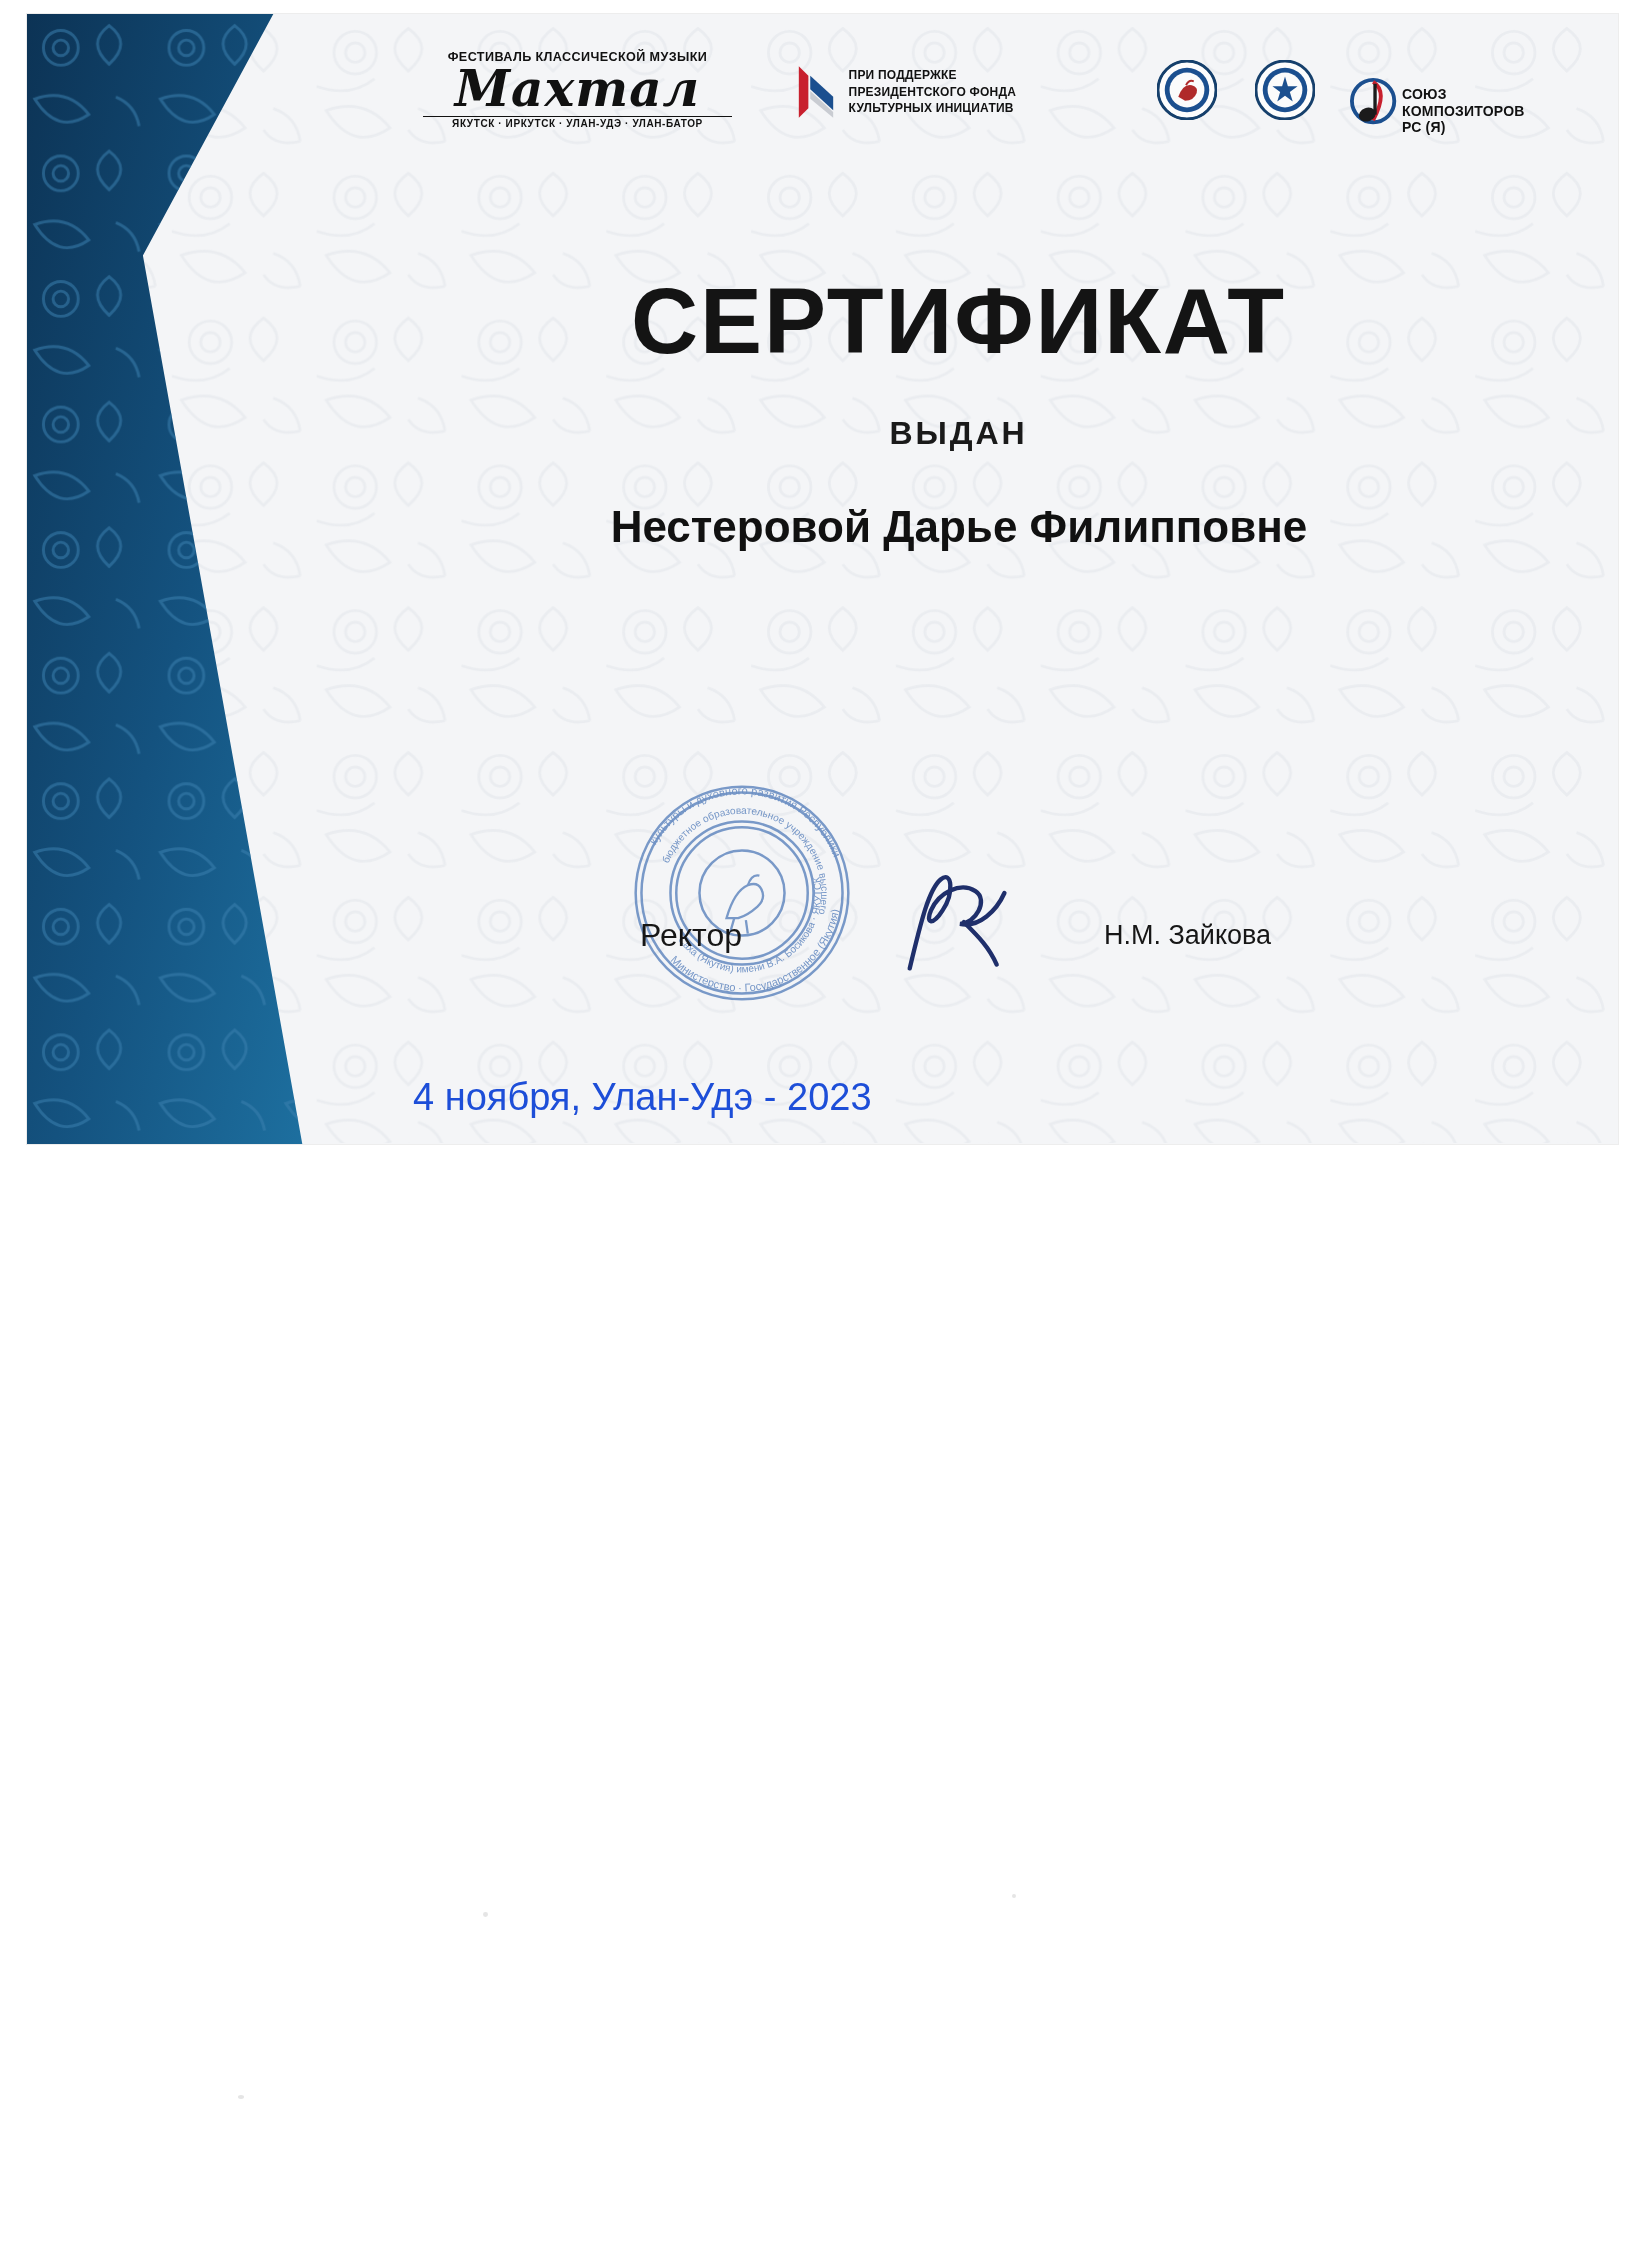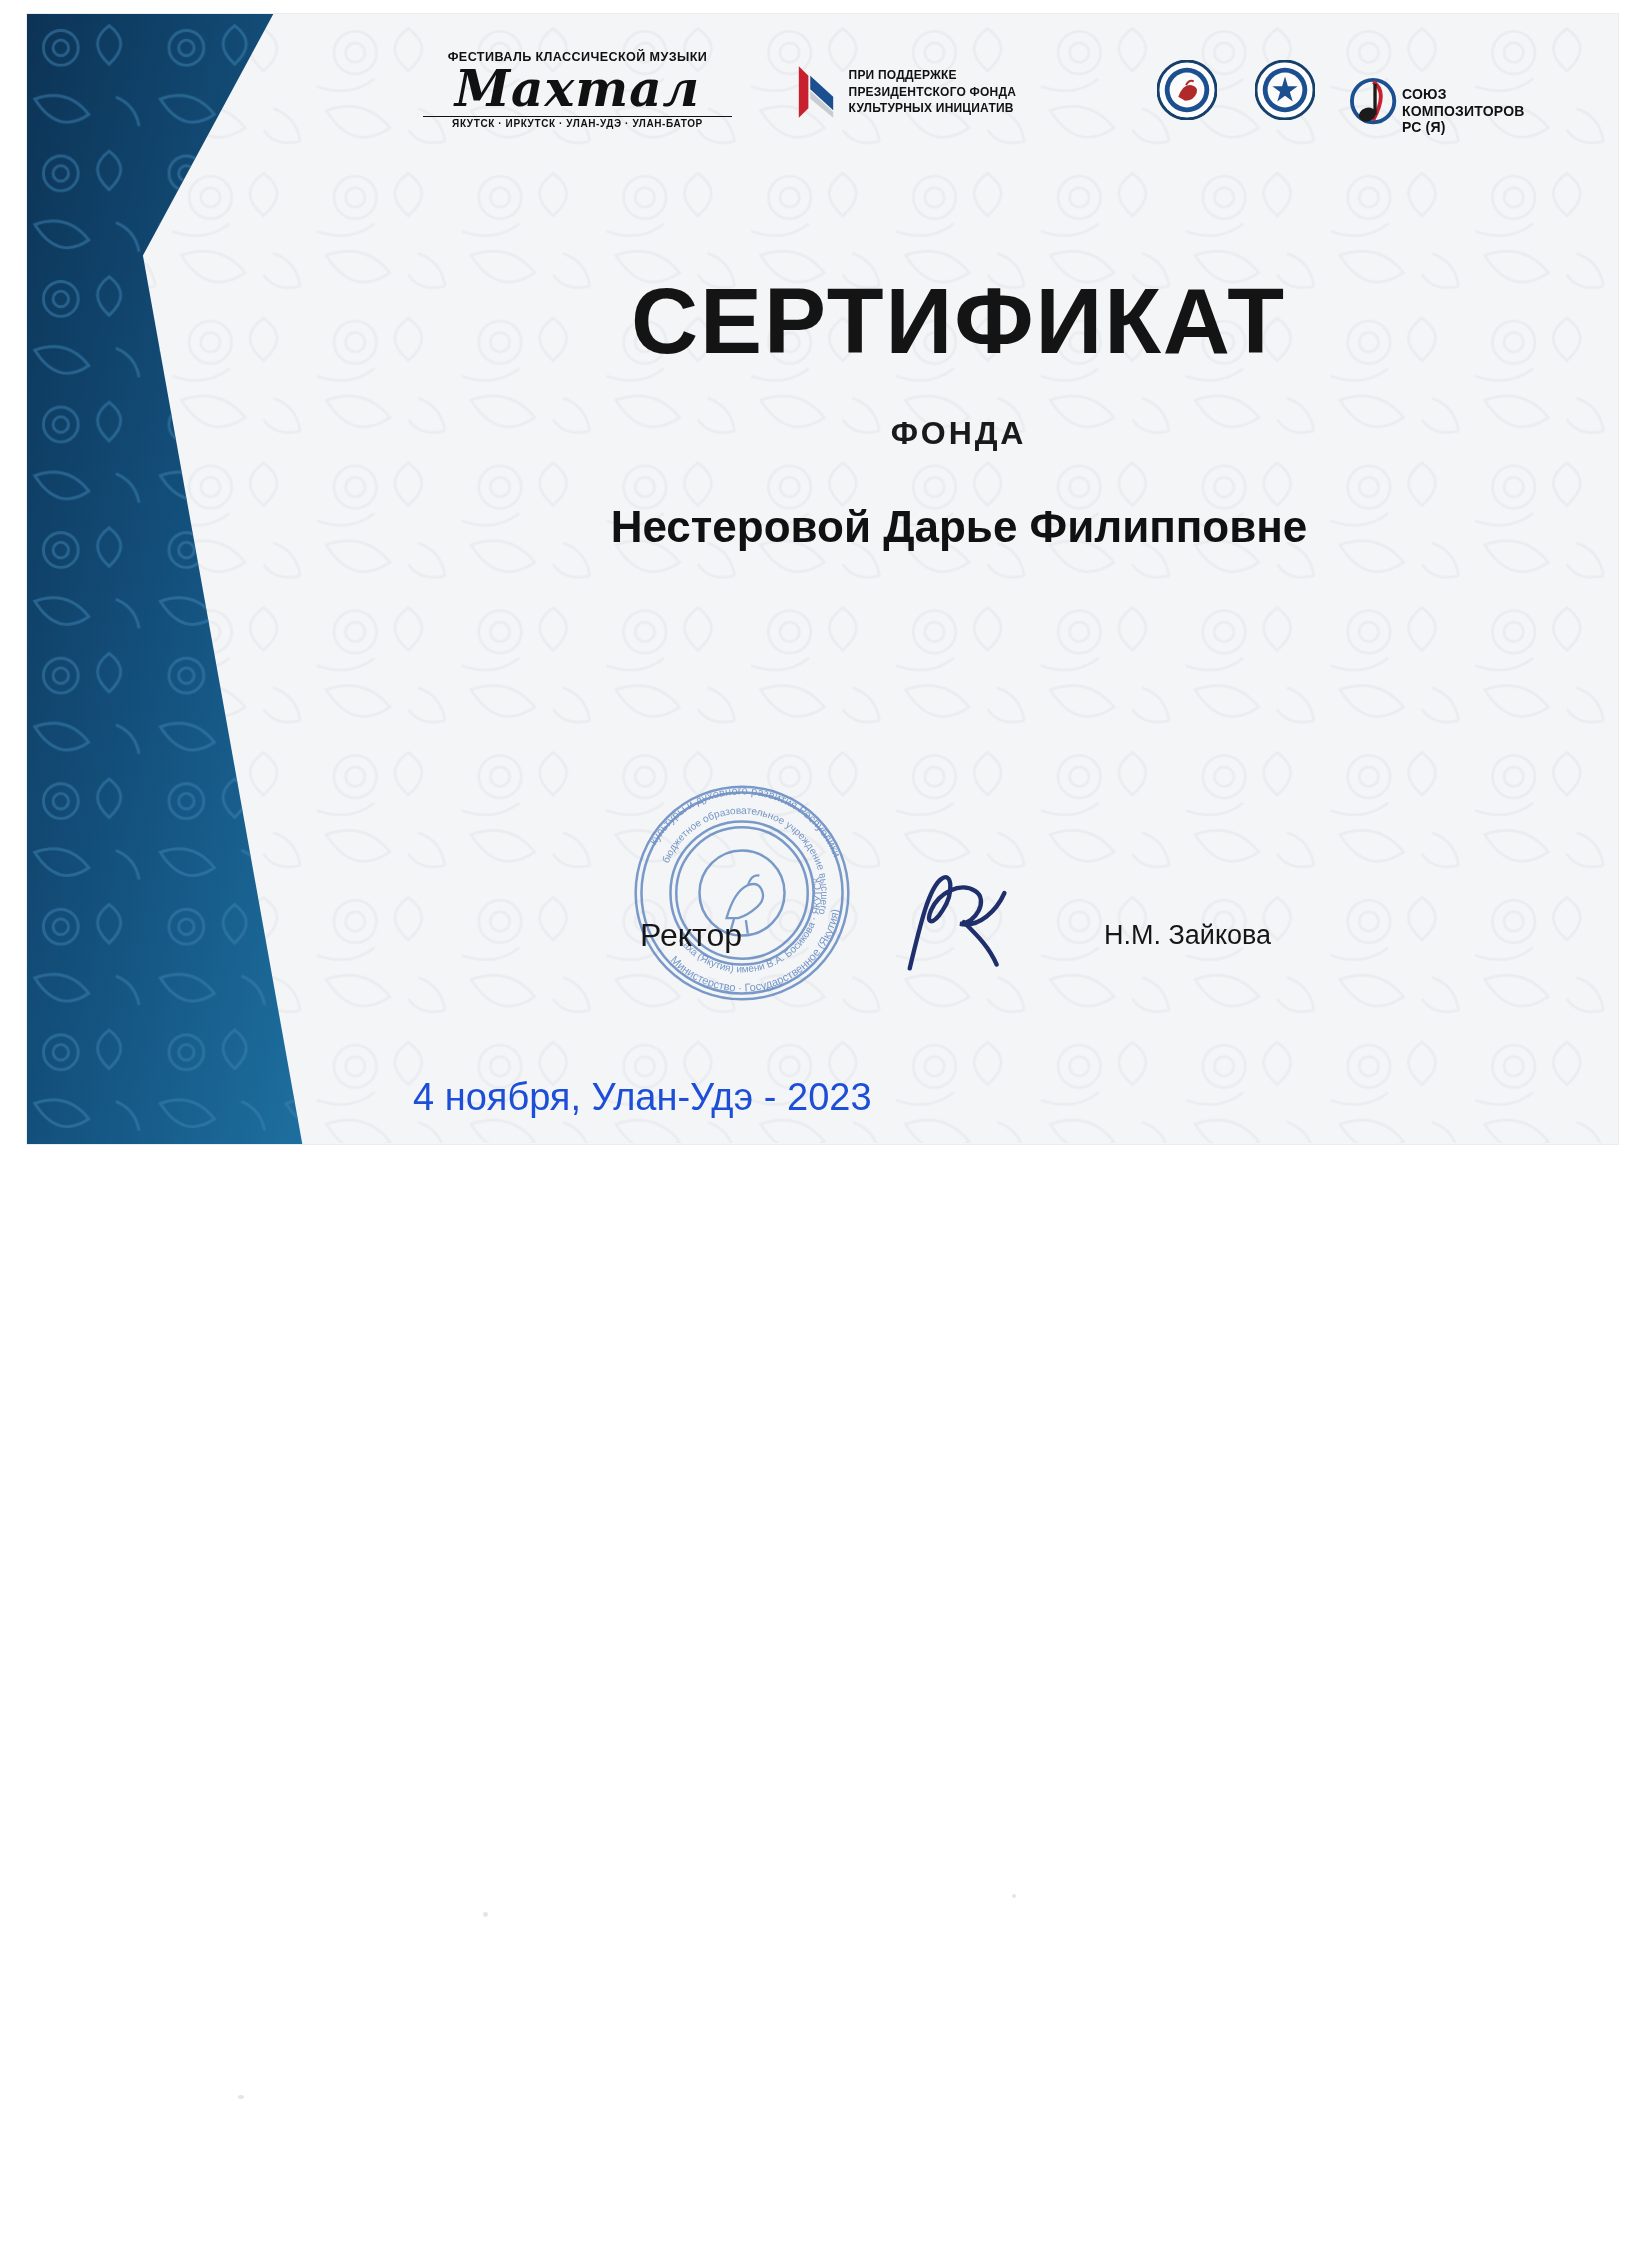--- a/index.html
+++ b/index.html
@@ -348,21 +348,21 @@
         </div>
         <div class="union-text">
           <div>СОЮЗ</div>
           <div>КОМПОЗИТОРОВ</div>
           <div>РС (Я)</div>
         </div>
       </div>
     </div>
 
     <div id="cert-title">СЕРТИФИКАТ</div>
-    <div id="cert-subtitle">ФОНДА</div>
+    <div id="cert-subtitle">ВЫДАН</div>
     <div id="cert-recipient">Нестеровой Дарье Филипповне</div>
 
 
     <div id="stamp">
       <svg viewBox="0 0 240 240" width="232" height="232">
         <defs>
           <path id="arcOuter" d="M120,120 m-102,0 a102,102 0 1,1 204,0 a102,102 0 1,1 -204,0"></path>
           <path id="arcOuter2" d="M120,120 m-102,0 a102,102 0 1,0 204,0 a102,102 0 1,0 -204,0"></path>
           <path id="arcInner" d="M120,120 m-82,0 a82,82 0 1,1 164,0 a82,82 0 1,1 -164,0"></path>
           <path id="arcInner2" d="M120,120 m-82,0 a82,82 0 1,0 164,0 a82,82 0 1,0 -164,0"></path>

